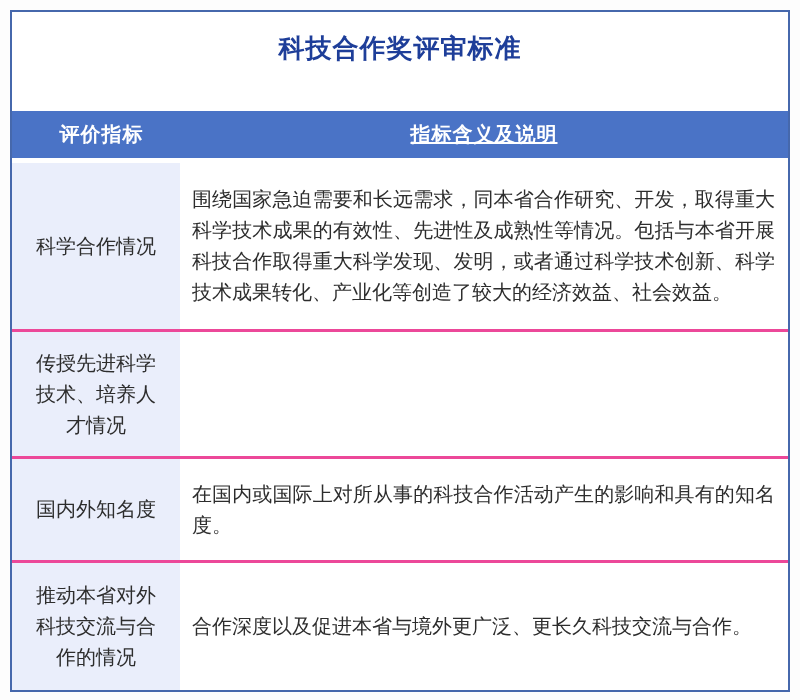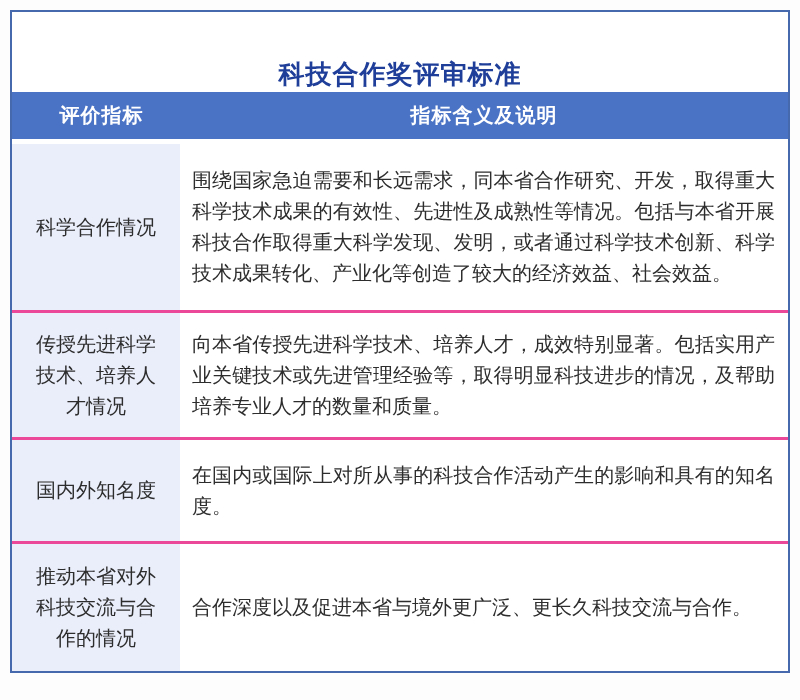--- a/index.html
+++ b/index.html
@@ -12,23 +12,24 @@
   .table-wrap {
     position: absolute;
     left: 10px; top: 10px;
     width: 780px;
     border: 2px solid #4668ac;
     background: #ffffff;
   }
   .title-row {
     height: 80px;
     display: flex;
-    align-items: flex-end;
+    align-items: flex-start;
     justify-content: center;
     background: #ffffff;
+    margin-top: 19px;
   }
   .title-row h1 {
     font-size: 26px;
     font-weight: bold;
     color: #1e3e99;
     letter-spacing: 1px;
   }
   .header-row {
     display: flex;
     height: 52px;
@@ -38,21 +39,21 @@
   .header-cell {
     display: flex;
     align-items: center;
     justify-content: center;
     color: #ffffff;
     font-size: 20px;
     font-weight: bold;
     letter-spacing: 1px;
   }
   .header-cell.left { width: 168px; padding-left: 11px; }
-  .header-cell.right { flex: 1; }
+  .header-cell.right { flex: 1; text-decoration: underline; }
   .data-row {
     display: flex;
     background: #ffffff;
   }
   .data-row + .data-row {
     border-top: 3px solid #ec4899;
   }
   .cell-indicator {
     width: 168px;
     flex: 0 0 168px;
@@ -95,21 +96,20 @@
     <div class="header-cell right">指标含义及说明</div>
   </div>
 
   <div class="data-row r0">
     <div class="cell-indicator">科学合作情况</div>
     <div class="cell-description">围绕国家急迫需要和长远需求，同本省合作研究、开发，取得重大科学技术成果的有效性、先进性及成熟性等情况。包括与本省开展科技合作取得重大科学发现、发明，或者通过科学技术创新、科学技术成果转化、产业化等创造了较大的经济效益、社会效益。</div>
   </div>
 
   <div class="data-row r1">
     <div class="cell-indicator">传授先进科学技术、培养人才情况</div>
-    <div class="cell-description">向本省传授先进科学技术、培养人才，成效特别显著。包括实用产业关键技术或先进管理经验等，取得明显科技进步的情况，及帮助培养专业人才的数量和质量。</div>
   </div>
 
   <div class="data-row r3">
     <div class="cell-indicator">国内外知名度</div>
     <div class="cell-description">在国内或国际上对所从事的科技合作活动产生的影响和具有的知名度。</div>
   </div>
 
   <div class="data-row r2">
     <div class="cell-indicator">推动本省对外科技交流与合作的情况</div>
     <div class="cell-description">合作深度以及促进本省与境外更广泛、更长久科技交流与合作。</div>

